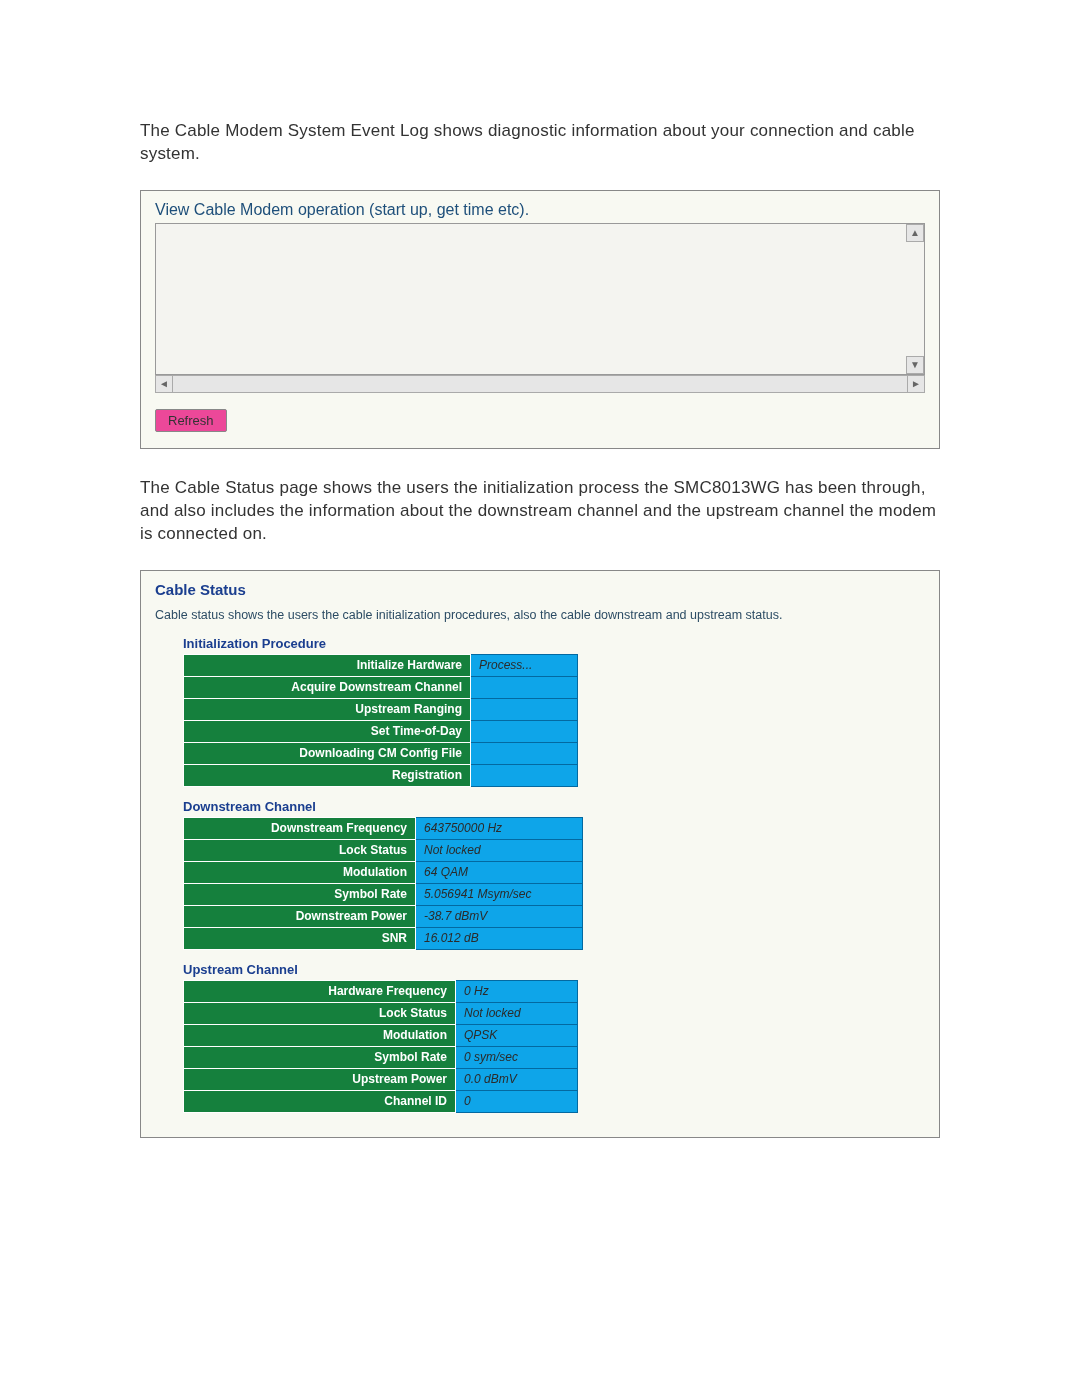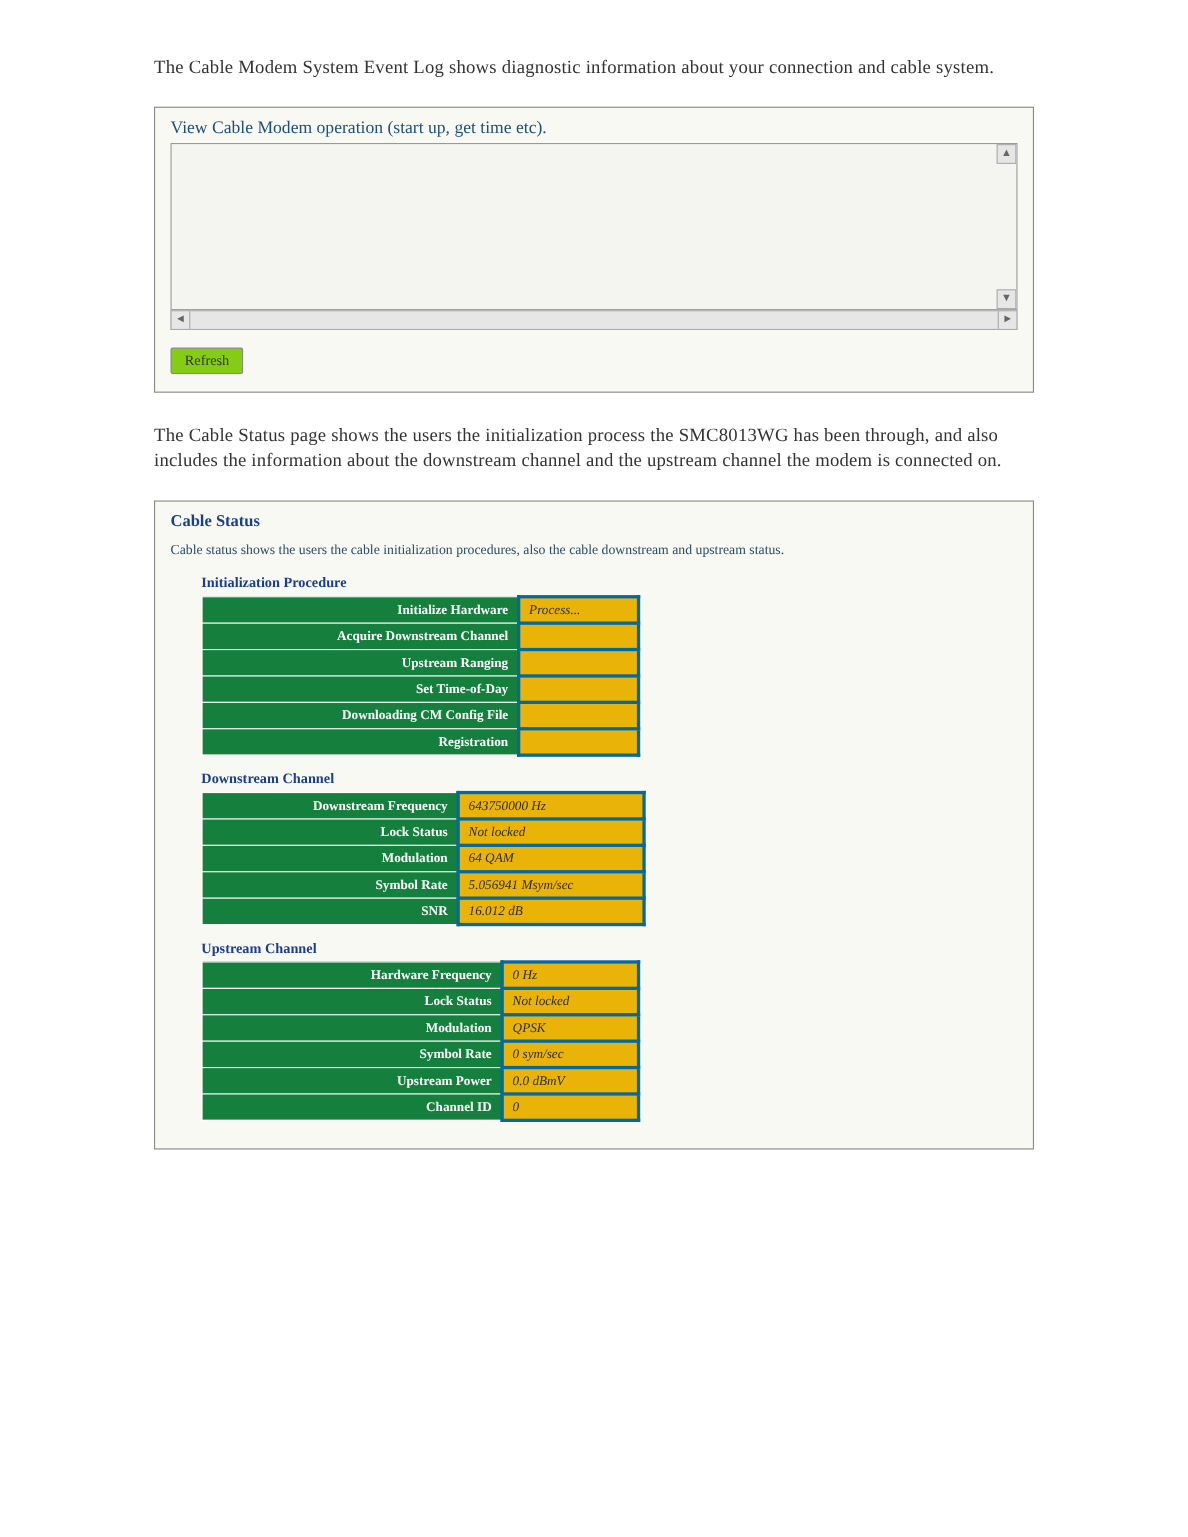--- a/index.html
+++ b/index.html
@@ -4,23 +4,22 @@
 <style>
   body {
     margin: 0;
     background: #ffffff;
     font-family: Arial, Helvetica, sans-serif;
     color: #333;
   }
   .page {
     width: 1080px;
     margin: 0 auto;
-    padding: 50px 140px 0 140px;
-    box-sizing: border-box;
-    font-family: Liberation Serif, serif;
+    padding: 120px 140px 0 140px;
+    box-sizing: border-box;
   }
   .intro {
     font-size: 17px;
     line-height: 1.35;
     color: #333;
     margin-bottom: 24px;
     letter-spacing: 0.2px;
   }
   .panel {
     border: 1px solid #888;
@@ -79,21 +78,21 @@
     box-sizing: border-box;
     font-size: 10px;
     text-align: center;
     line-height: 16px;
     color: #666;
   }
   .log-scroll-h-left { left: -1px; }
   .log-scroll-h-right { right: -1px; }
   .refresh-btn {
     margin-top: 16px;
-    background: #84cc16;
+    background: #ec4899;
     border: 1px solid #888;
     padding: 3px 12px;
     font-size: 13px;
     font-family: inherit;
     color: #333;
     cursor: pointer;
     border-radius: 2px;
   }
   
   .status-desc {
@@ -116,26 +115,26 @@
     background: #15803d;
     color: #fff;
     font-weight: bold;
     font-size: 12px;
     text-align: right;
     padding: 3px 8px;
     border: 1px solid #fff;
     height: 15px;
   }
   .status-table td.value {
-    background: #eab308;
+    background: #0ea5e9;
     color: #2b2b2b;
     font-size: 12px;
     font-style: italic;
     padding: 3px 8px;
-    border: 3px solid #0369a1;
+    border: 1px solid #0369a1;
     height: 15px;
     min-width: 90px;
   }
   .t-init td.label { width: 270px; }
   .t-init td.value { width: 90px; }
   .t-down td.label { width: 215px; }
   .t-down td.value { width: 150px; }
   .t-up td.label   { width: 255px; }
   .t-up td.value   { width: 105px; }
 </style>
@@ -211,20 +210,24 @@
             </tr>
         <tr>
               <td class="label">Modulation</td>
               <td class="value">64 QAM</td>
             </tr>
         <tr>
               <td class="label">Symbol Rate</td>
               <td class="value">5.056941 Msym/sec</td>
             </tr>
         <tr>
+              <td class="label">Downstream Power</td>
+              <td class="value">-38.7 dBmV</td>
+            </tr>
+        <tr>
               <td class="label">SNR</td>
               <td class="value">16.012 dB</td>
             </tr>
       </tbody>
         </table>
 
       <div class="section-header">Upstream Channel</div>
       <table class="status-table t-up">
         <tbody>
             <tr>

